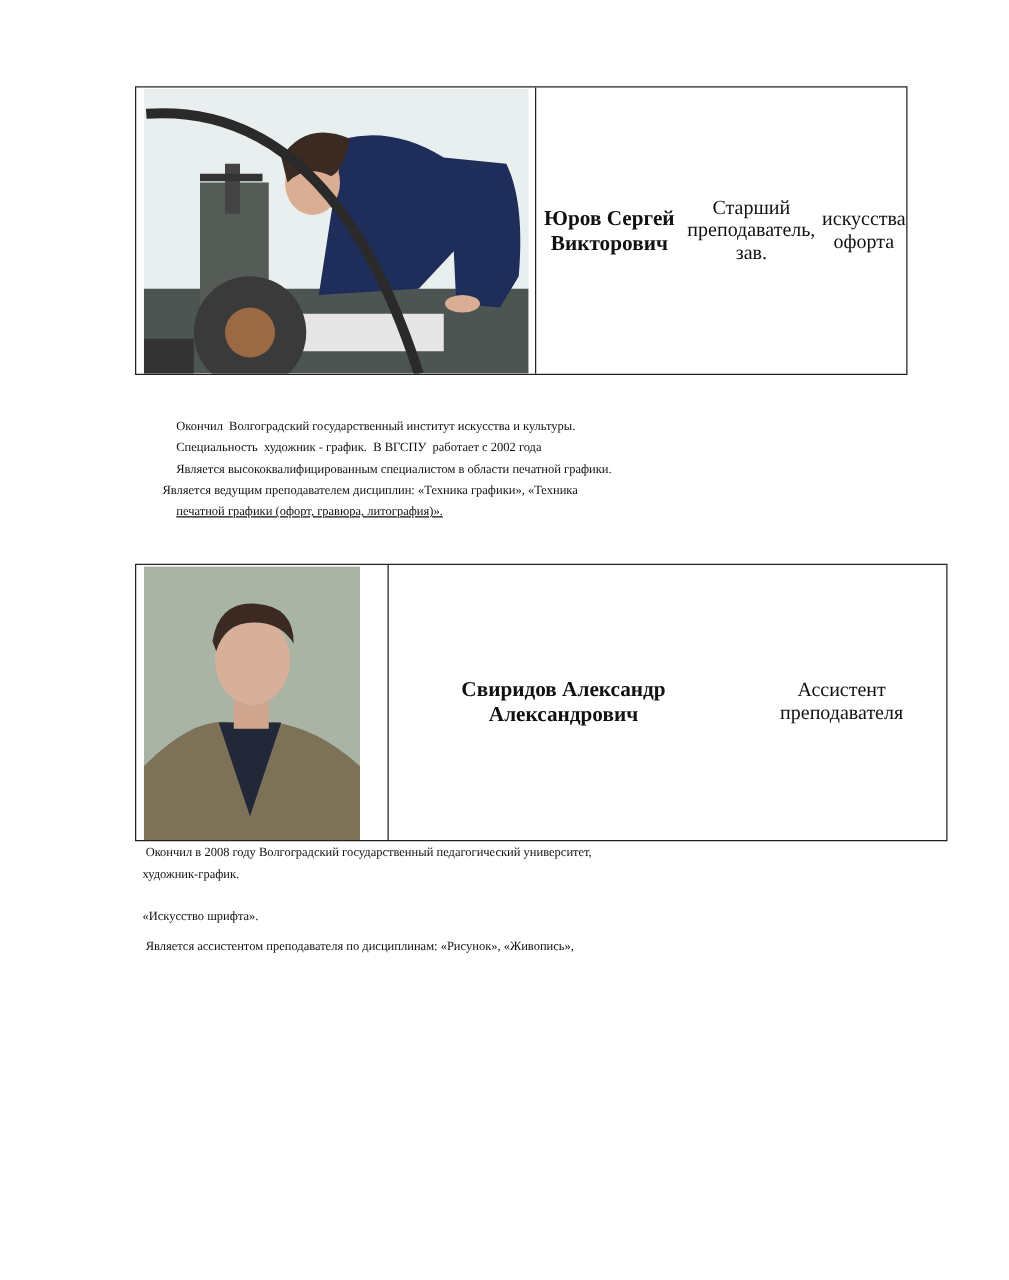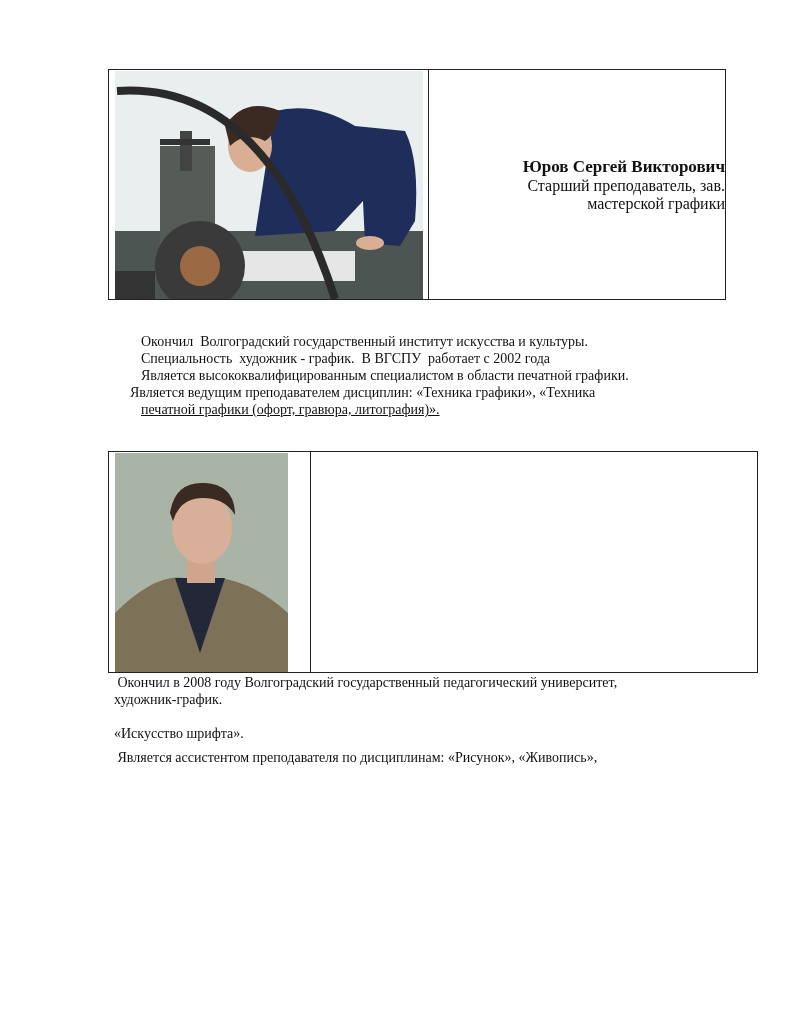--- a/index.html
+++ b/index.html
@@ -8,26 +8,26 @@
     font-family: "Liberation Serif", "DejaVu Serif", serif; color: #111;
     overflow: hidden;
   }
   .box {
     position: absolute; border: 1.5px solid #222; box-sizing: border-box;
     background: #fff;
   }
   .divider { position: absolute; top: 0; bottom: 0; width: 0; border-left: 1.5px solid #222; }
   .photo { position: absolute; overflow: hidden; }
   .caption {
-    position: absolute; top: 0; bottom: 0; display: flex; flex-direction: column;
-    justify-content: center; align-items: flex-end; text-align: center;
+    position: absolute; top: 0; bottom: 0; display: flex; 
+    justify-content: center; align-items: center; text-align: center;
   }
   .name { font-weight: bold; font-size: 17px; line-height: 20px; }
   .role { font-size: 16px; line-height: 18px; }
-  .para { position: absolute; font-size: 14px; line-height: 16.5px; white-space: pre; }
+  .para { position: absolute; font-size: 10px; line-height: 16.5px; white-space: pre; }
 </style>
 </head>
 <body>
 
 <div class="box" style="left:108px; top:69px; width:618px; height:231px;">
   <div class="photo" style="left:6px; top:1px; width:308px; height:228px;">
     <svg width="308" height="228" viewBox="0 0 308 228">
       <rect width="308" height="228" fill="#e9eeef"></rect>
       <rect x="0" y="160" width="308" height="68" fill="#4d5552"></rect>
       <rect x="100" y="180" width="140" height="30" fill="#e6e6e6"></rect>
@@ -43,21 +43,21 @@
       <circle cx="85" cy="195" r="45" fill="#3a3a3a"></circle>
       <circle cx="85" cy="195" r="20" fill="#9b6a45"></circle>
       <path d="M2 20 Q150 10 220 228" stroke="#2a2a2a" stroke-width="8" fill="none"></path>
       <rect x="0" y="200" width="40" height="28" fill="#333"></rect>
     </svg>
   </div>
   <div class="divider" style="left:319px;"></div>
   <div class="caption" style="left:321px; right:0;">
     <div class="name">Юров Сергей Викторович</div>
     <div class="role">Старший преподаватель, зав.</div>
-    <div class="role">мастерской графики</div>
+    <div class="role">искусства офорта</div>
   </div>
 </div>
 
 <div>
   <div class="para" style="left:141px; top:334px;">Окончил  Волгоградский государственный институт искусства и культуры.</div>
   <div class="para" style="left:141px; top:351px;">Специальность  художник - график.  В ВГСПУ  работает с 2002 года</div>
   <div class="para" style="left:141px; top:368px;">Является высококвалифицированным специалистом в области печатной графики.</div>
   <div class="para" style="left:130px; top:385px;">Является ведущим преподавателем дисциплин: «Техника графики», «Техника</div>
   <div class="para" style="left:141px; top:402px;text-decoration:underline;">печатной графики (офорт, гравюра, литография)».</div>
 </div>
@@ -67,20 +67,24 @@
     <svg width="173" height="219" viewBox="0 0 173 219">
       <rect width="173" height="219" fill="#a9b4a6"></rect>
       <path d="M0 160 Q40 120 70 125 L105 125 Q140 130 173 160 L173 219 L0 219 Z" fill="#7d7158"></path>
       <path d="M60 125 L85 200 L110 125 Z" fill="#232838"></path>
       <rect x="72" y="95" width="28" height="35" fill="#cfa58e"></rect>
       <ellipse cx="87" cy="75" rx="30" ry="36" fill="#d8b09a"></ellipse>
       <path d="M55 60 Q60 28 90 30 Q120 32 120 62 Q110 45 88 45 Q65 45 58 68 Z" fill="#3a2a22"></path>
     </svg>
   </div>
   <div class="divider" style="left:201px;"></div>
+  <div class="caption" style="left:203px; right:0;">
+    <div class="name">Свиридов Александр Александрович</div>
+    <div class="role">Ассистент преподавателя</div>
+  </div>
 </div>
 
 <div>
   <div class="para" style="left:114px; top:675px;text-align:right;"> Окончил в 2008 году Волгоградский государственный педагогический университет,</div>
   <div class="para" style="left:114px; top:692px;text-align:right;">художник-график.</div>
   <div class="para" style="left:114px; top:750px;"> Является ассистентом преподавателя по дисциплинам: «Рисунок», «Живопись»,</div>
   <div class="para" style="left:114px; top:726px;">«Искусство шрифта».</div>
 </div>
 
 </body></html>

